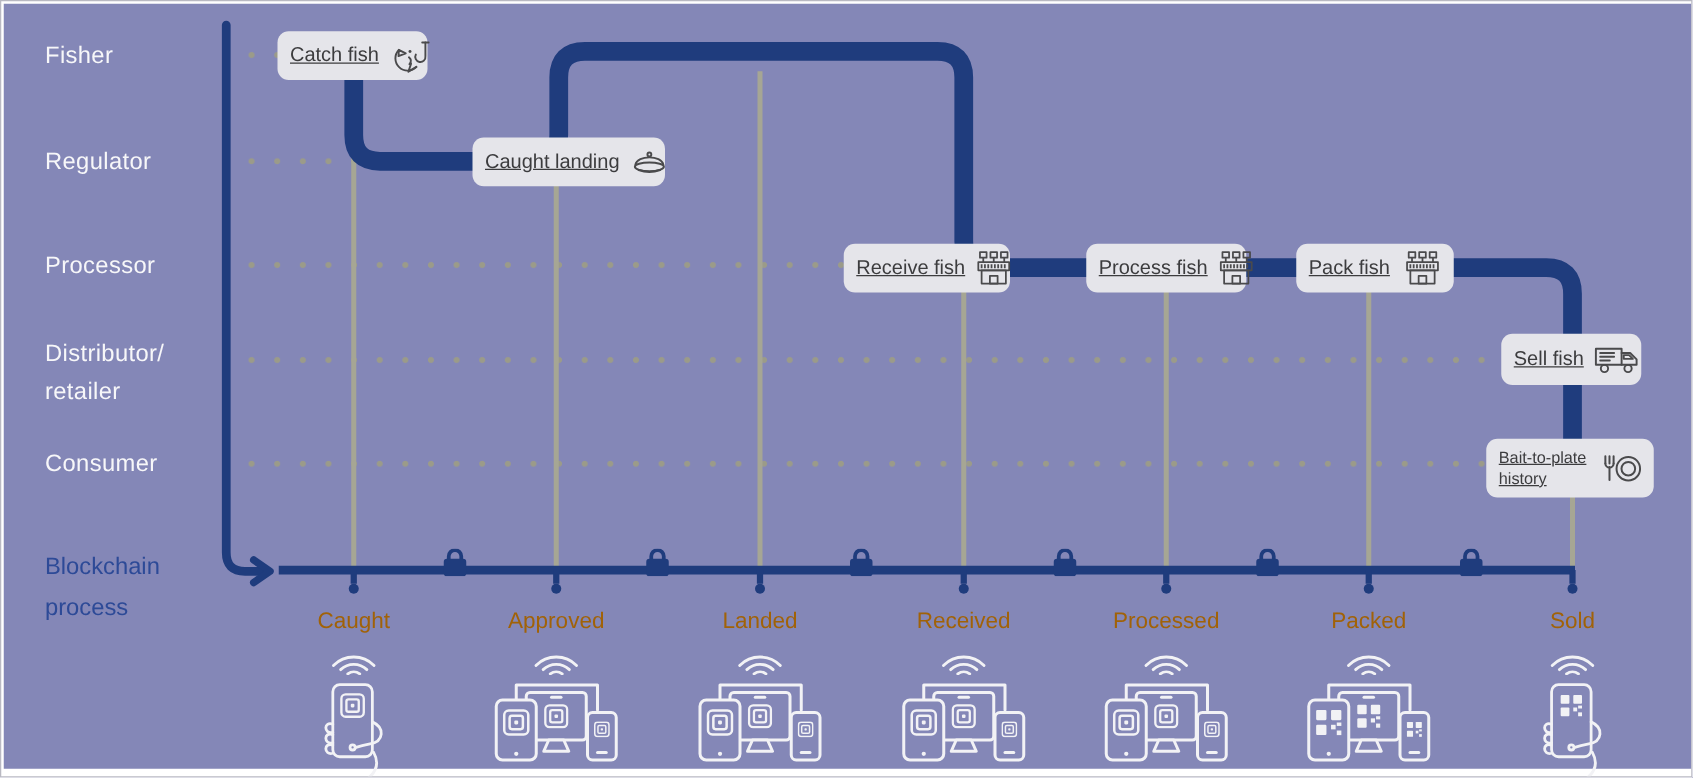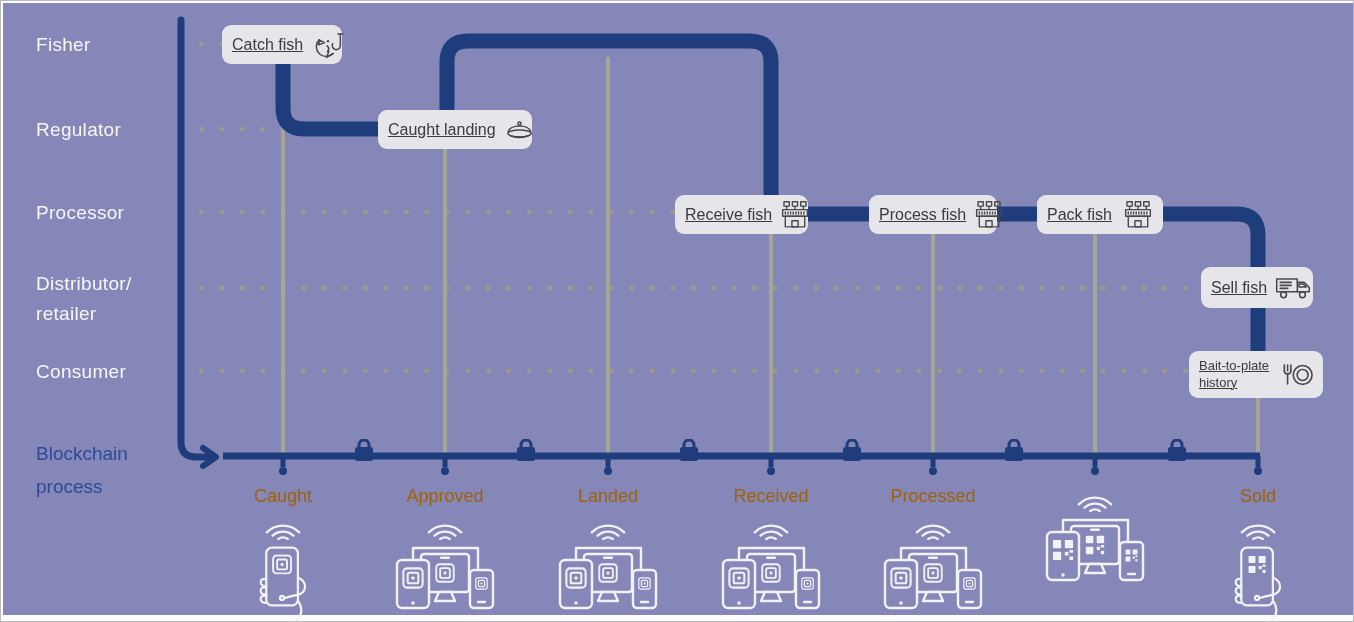--- a/index.html
+++ b/index.html
@@ -316,20 +316,21 @@
   <div class="stage" style="left:851px">
     <div class="stage-label">Processed</div>
     <svg class="wifi" width="42" height="21" viewBox="0 0 44 22">
         <use href="#sym-wifi"></use>
       </svg>
     <svg class="device" width="104" height="74" viewBox="0 0 104 74">
         <use href="#sym-trio"></use>
       </svg>
   </div>
   <div class="stage" style="left:1013px">
+    <div class="stage-label">Packed</div>
     <svg class="wifi" width="42" height="21" viewBox="0 0 44 22">
         <use href="#sym-wifi"></use>
       </svg>
     <svg class="device" width="104" height="74" viewBox="0 0 104 74">
         <use href="#sym-trio-qr"></use>
       </svg>
   </div>
   <div class="stage" style="left:1176px">
     <div class="stage-label">Sold</div>
     <svg class="wifi" width="42" height="21" viewBox="0 0 44 22">

